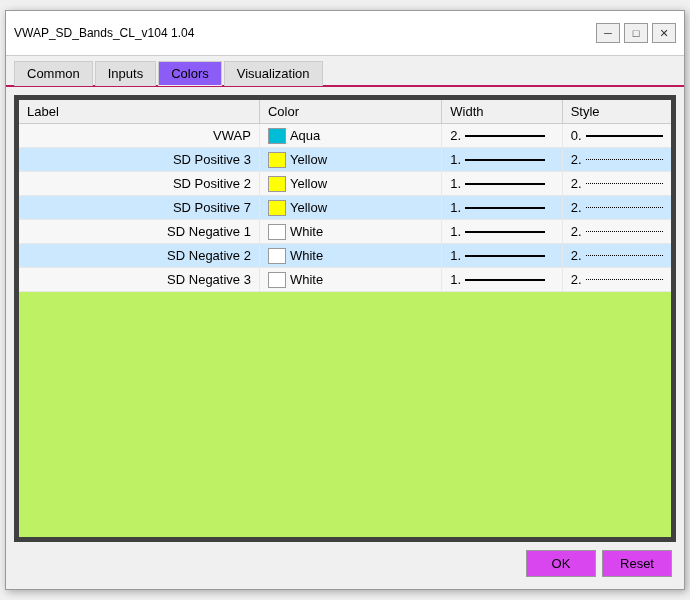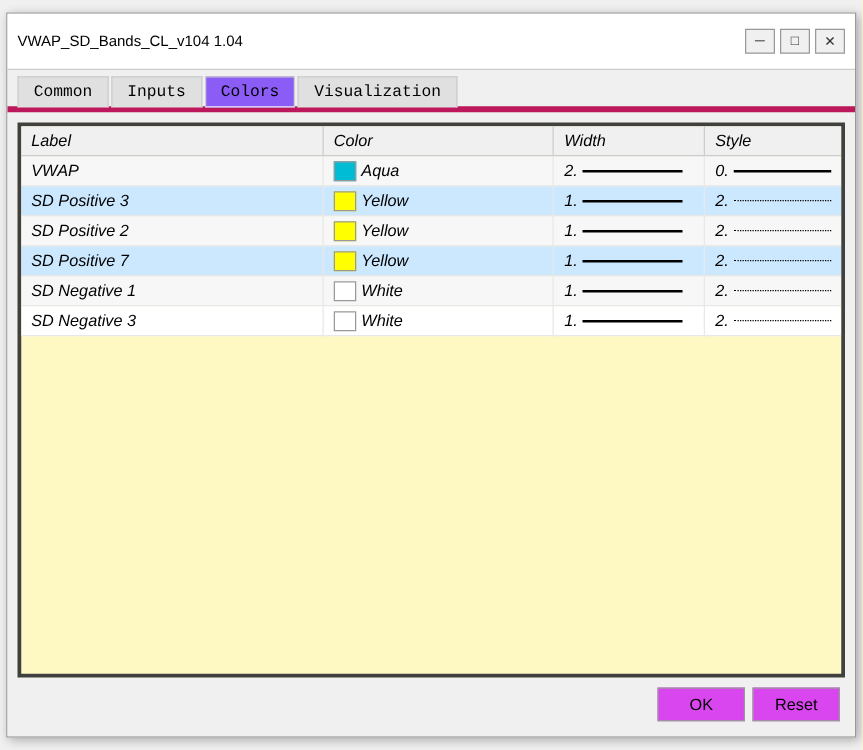--- a/index.html
+++ b/index.html
@@ -49,22 +49,21 @@
       font-size: 11px;
       display: flex;
       align-items: center;
       justify-content: center;
       color: #333;
     }
     .tab-bar {
       display: flex;
       padding: 4px 8px 0 8px;
       background: #f0f0f0;
-      border-bottom: 5px solid #be185d;
-      font-family: Liberation Mono, monospace;
+      border-bottom: 2px solid #be185d;
     }
     .tab {
       padding: 4px 12px;
       font-size: 13px;
       border: 1px solid #ccc;
       border-bottom: none;
       cursor: pointer;
       background: #e0e0e0;
       margin-right: 2px;
       position: relative;
@@ -77,24 +76,23 @@
     }
     .content {
       flex: 1;
       padding: 8px;
       background: #f0f0f0;
       display: flex;
       flex-direction: column;
     }
     .table-container {
       flex: 1;
-      background: #fef9c3;
-      border: 3px solid #404040;
+      background: #bef264;
+      border: 5px solid #404040;
       overflow: auto;
-      font-style: italic;
     }
     table {
       width: 100%;
       border-collapse: collapse;
     }
     thead tr {
       background: #f0f0f0;
     }
     thead th {
       text-align: left;
@@ -116,20 +114,21 @@
     tbody tr.highlighted {
       background: #cce8ff;
       margin-top: 33px;
     }
     tbody td {
       padding: 3px 8px;
       border-bottom: 1px solid #e8e8e8;
       border-right: 1px solid #e8e8e8;
       font-size: 13px;
       height: 24px;
+      text-align: right;
     }
     tbody td:last-child {
       border-right: none;
     }
     .color-swatch {
       display: inline-block;
       width: 18px;
       height: 16px;
       border: 1px solid #999;
       vertical-align: middle;
@@ -315,20 +314,41 @@
                   <span class="width-line"></span>
                 </div>
               </td>
               <td>
                 <div class="style-cell">
                   <span>2.</span>
                   <span class="style-dotted"></span>
                 </div>
               </td>
             </tr>
+            <tr class="highlighted">
+              <td>SD Negative 2</td>
+              <td>
+                <div class="color-cell">
+                  <span class="color-swatch" style="background: rgb(255, 255, 255);"></span>
+                  <span>White</span>
+                </div>
+              </td>
+              <td>
+                <div class="width-cell">
+                  <span>1.</span>
+                  <span class="width-line"></span>
+                </div>
+              </td>
+              <td>
+                <div class="style-cell">
+                  <span>2.</span>
+                  <span class="style-dotted"></span>
+                </div>
+              </td>
+            </tr>
             <tr>
               <td>SD Negative 3</td>
               <td>
                 <div class="color-cell">
                   <span class="color-swatch" style="background: rgb(255, 255, 255);"></span>
                   <span>White</span>
                 </div>
               </td>
               <td>
                 <div class="width-cell">

